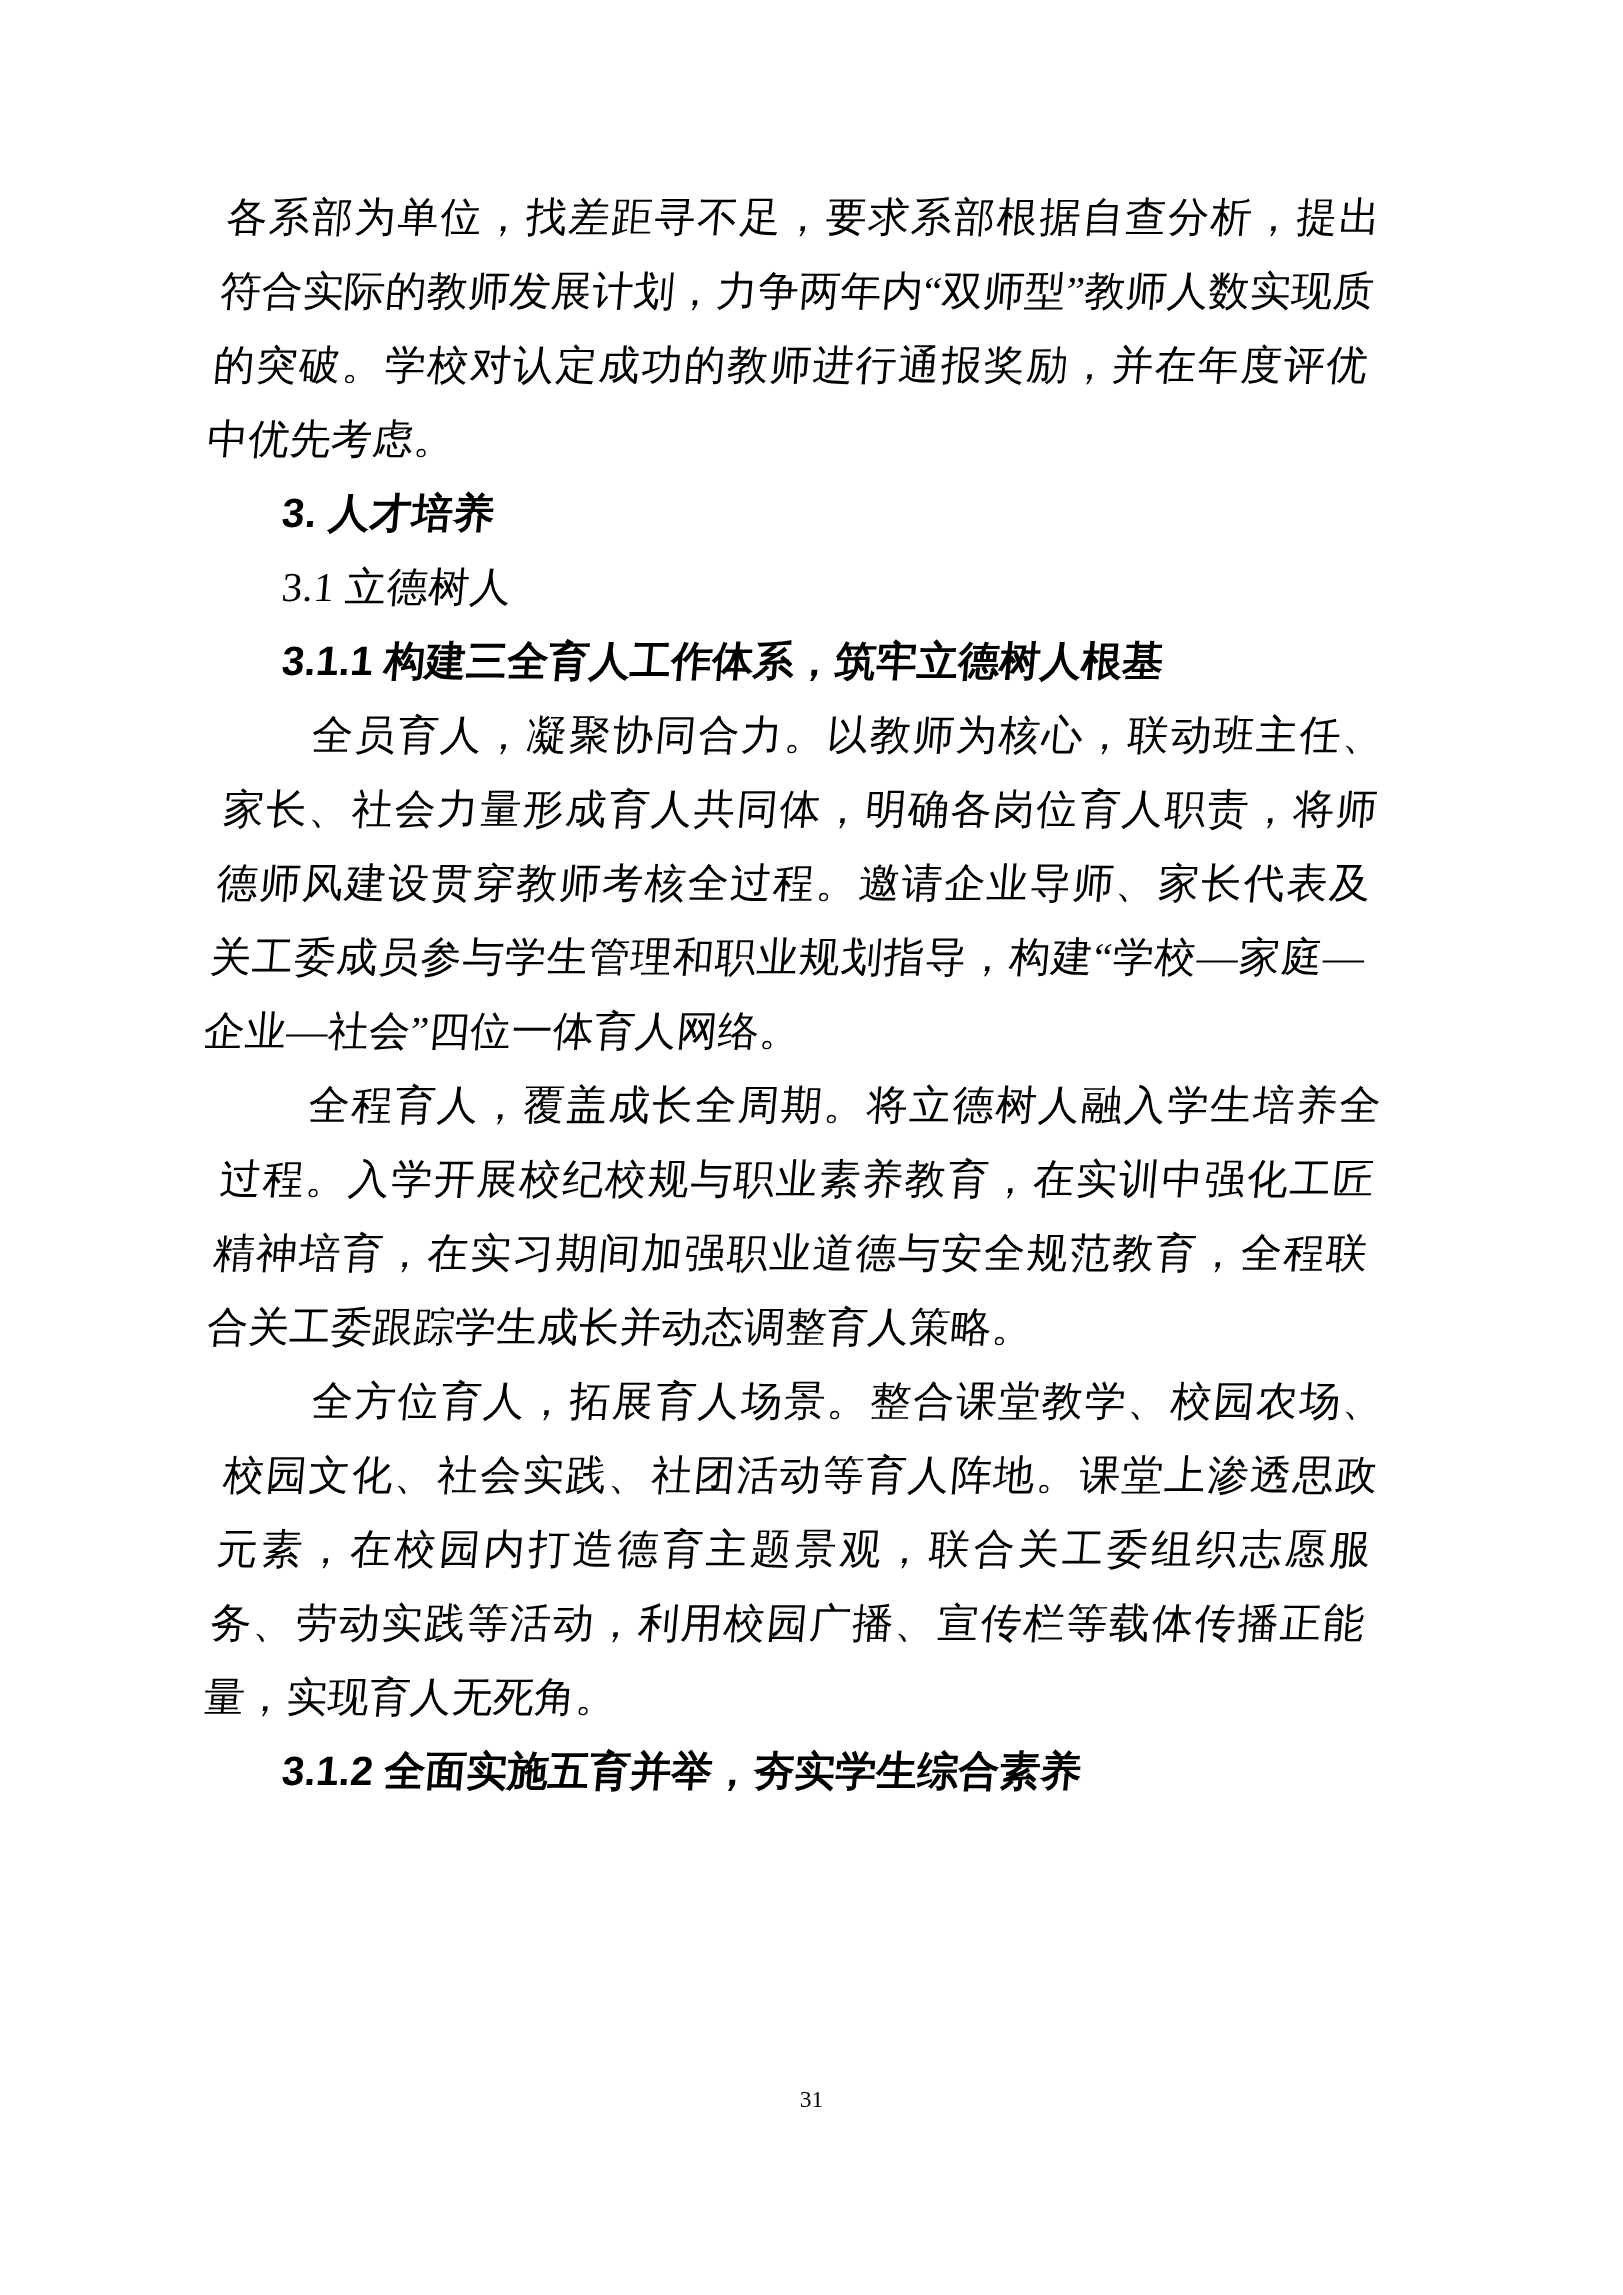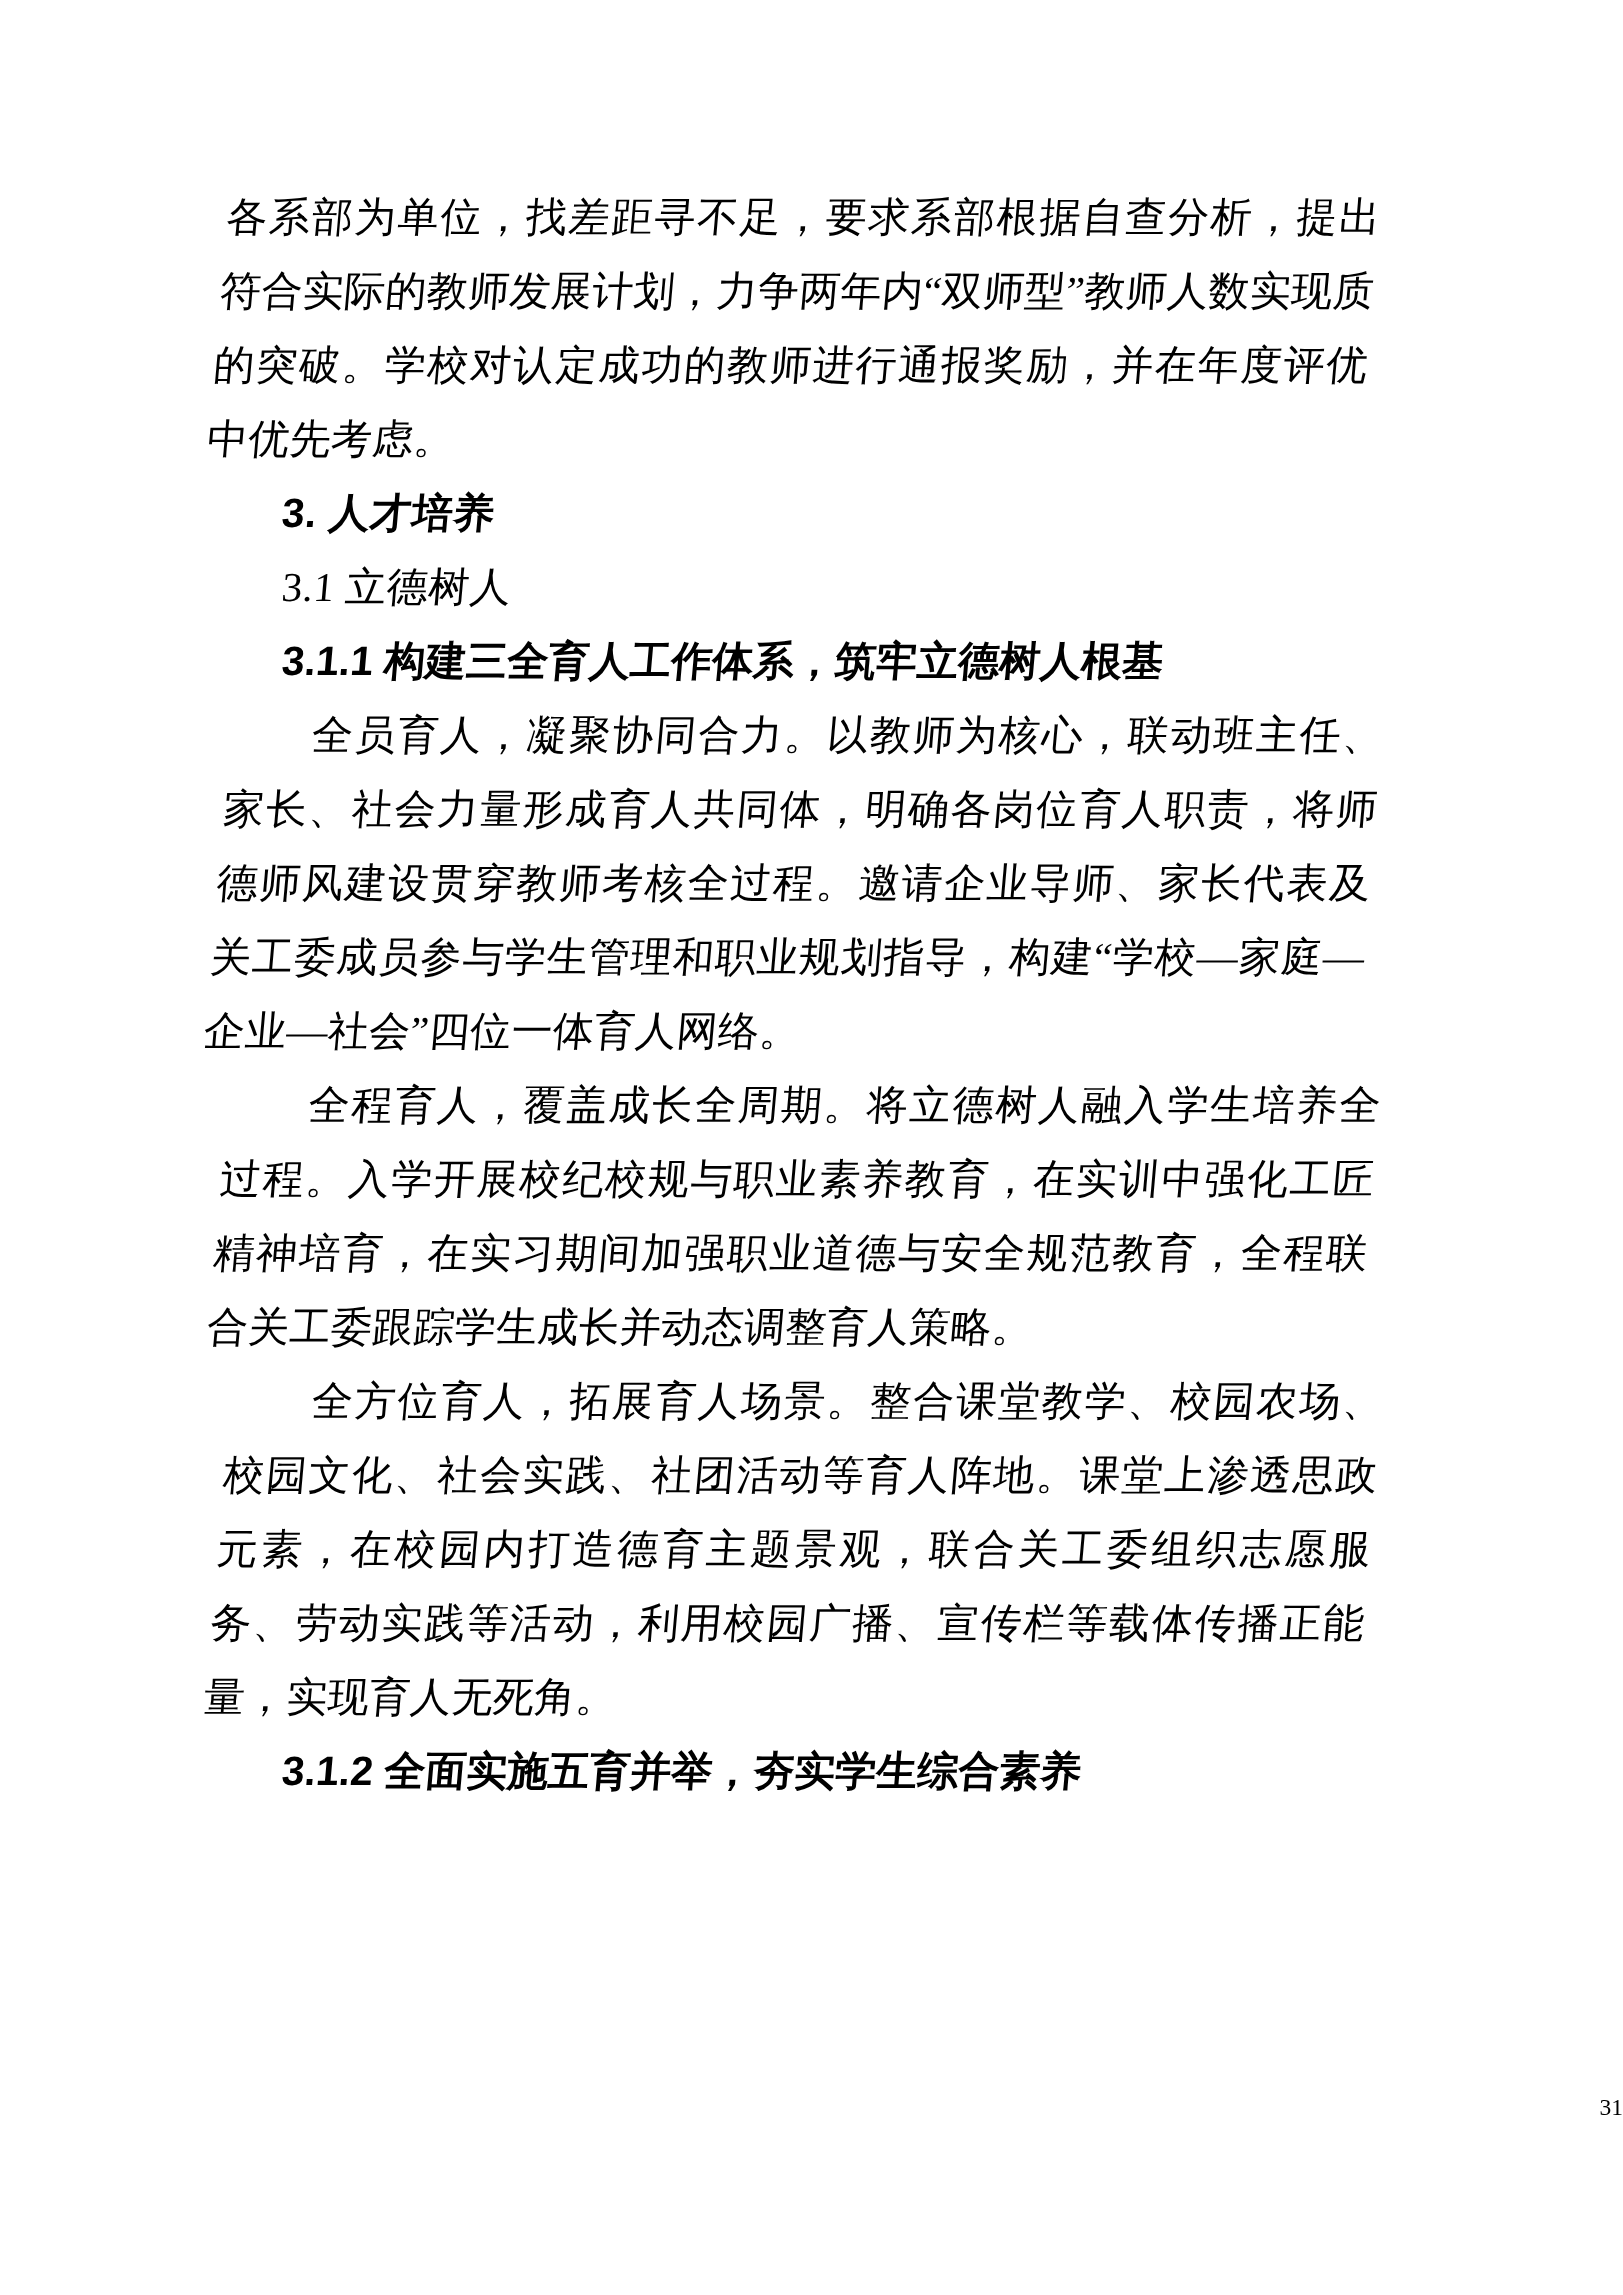--- a/index.html
+++ b/index.html
@@ -93,26 +93,25 @@
   }
 
   
   .blk { margin: 0; }
 
   .page-number {
     position: absolute;
     left: 0;
     right: 0;
     top: 2085px;
-    text-align: right;
+    text-align: center;
     font-family: "Liberation Serif", "DejaVu Serif", serif;
     font-size: 23.5px;
     line-height: 29px;
     color: #000000;
-    margin-top: 8px;
   }
 </style>
 </head>
 <body>
 
 <div class="page">
 
   <div class="content">
 
     <p class="para cont blk">各系部为单位，找差距寻不足，要求系部根据自查分析，提出符合实际的教师发展计划，力争两年内“双师型”教师人数实现质的突破。学校对认定成功的教师进行通报奖励，并在年度评优中优先考虑。</p>

